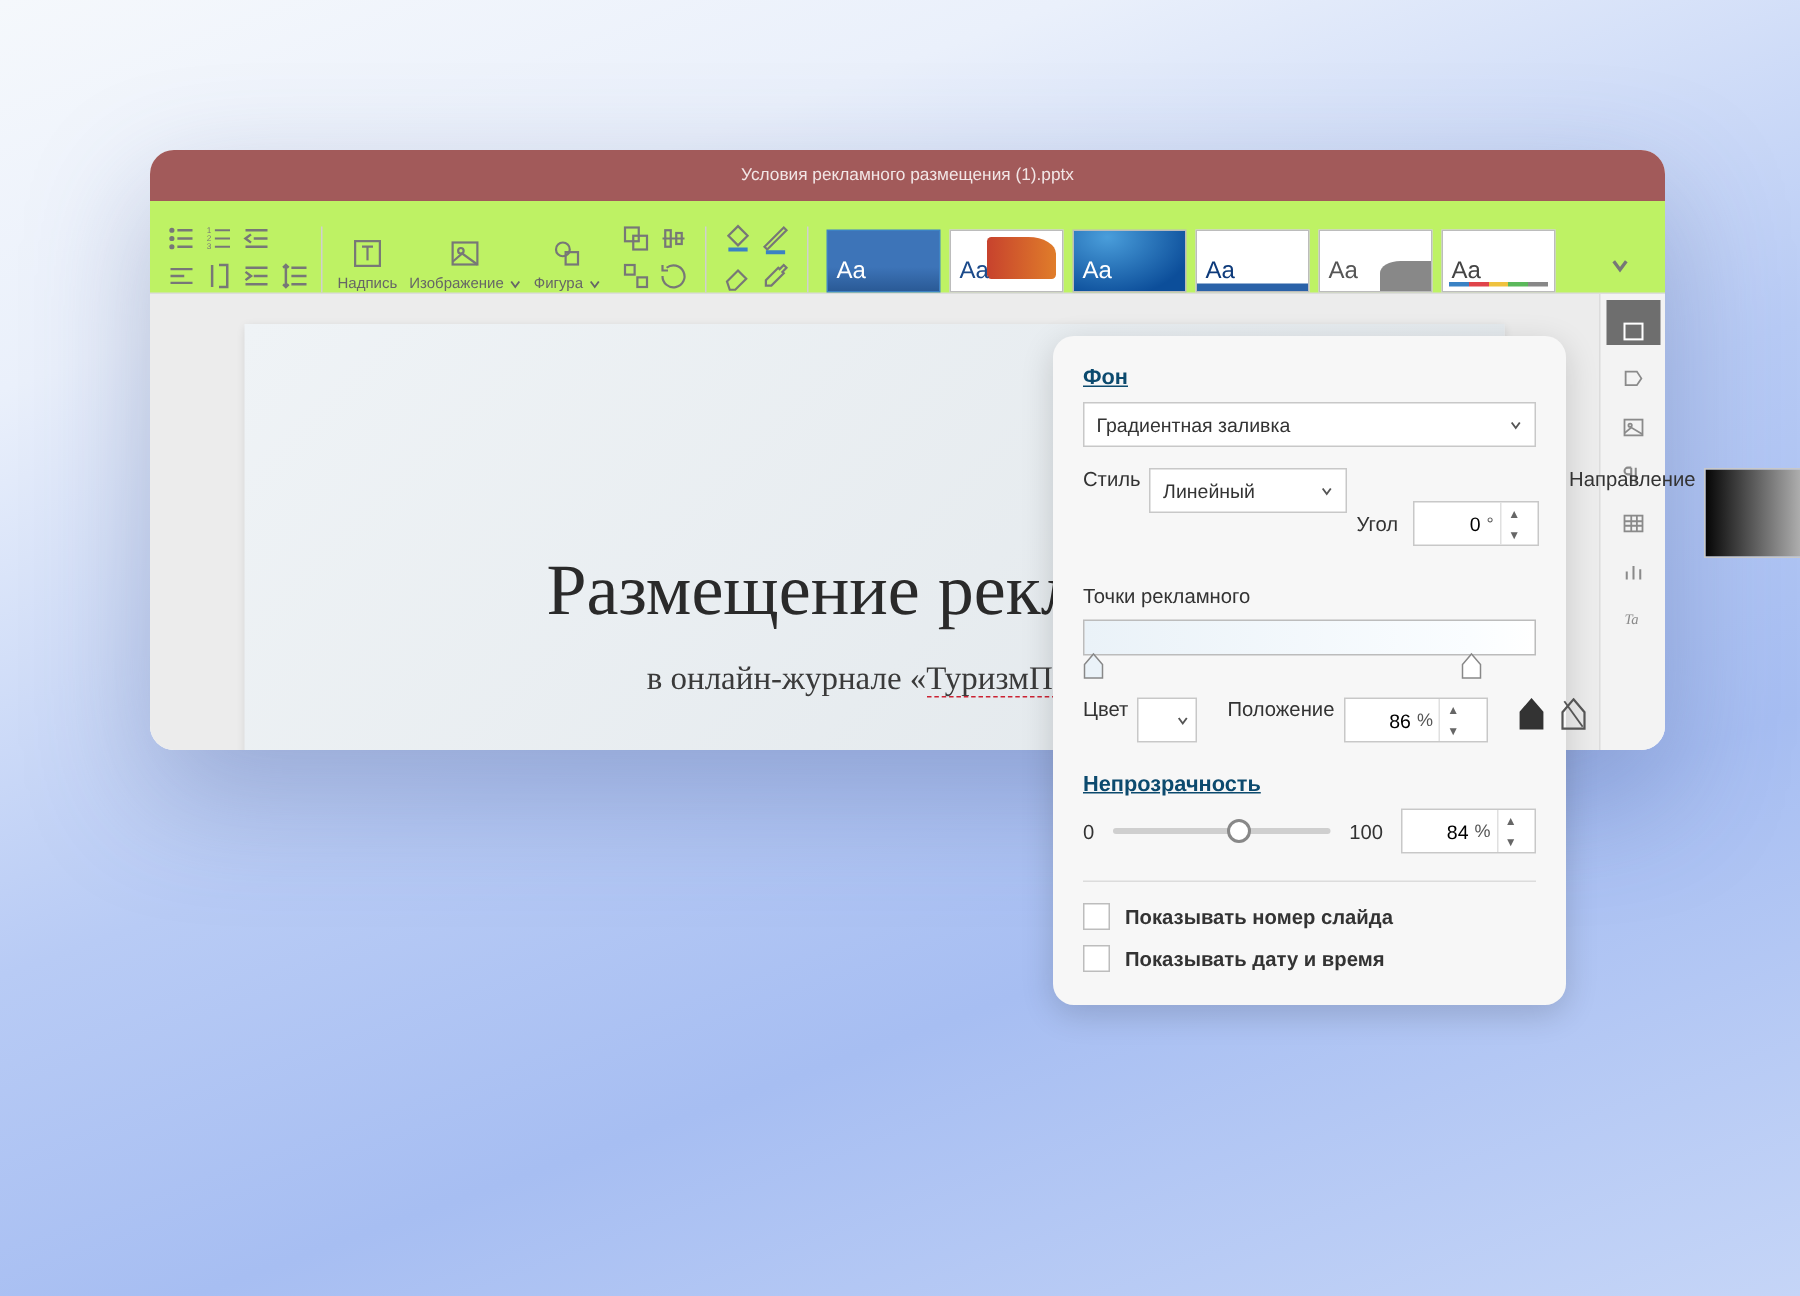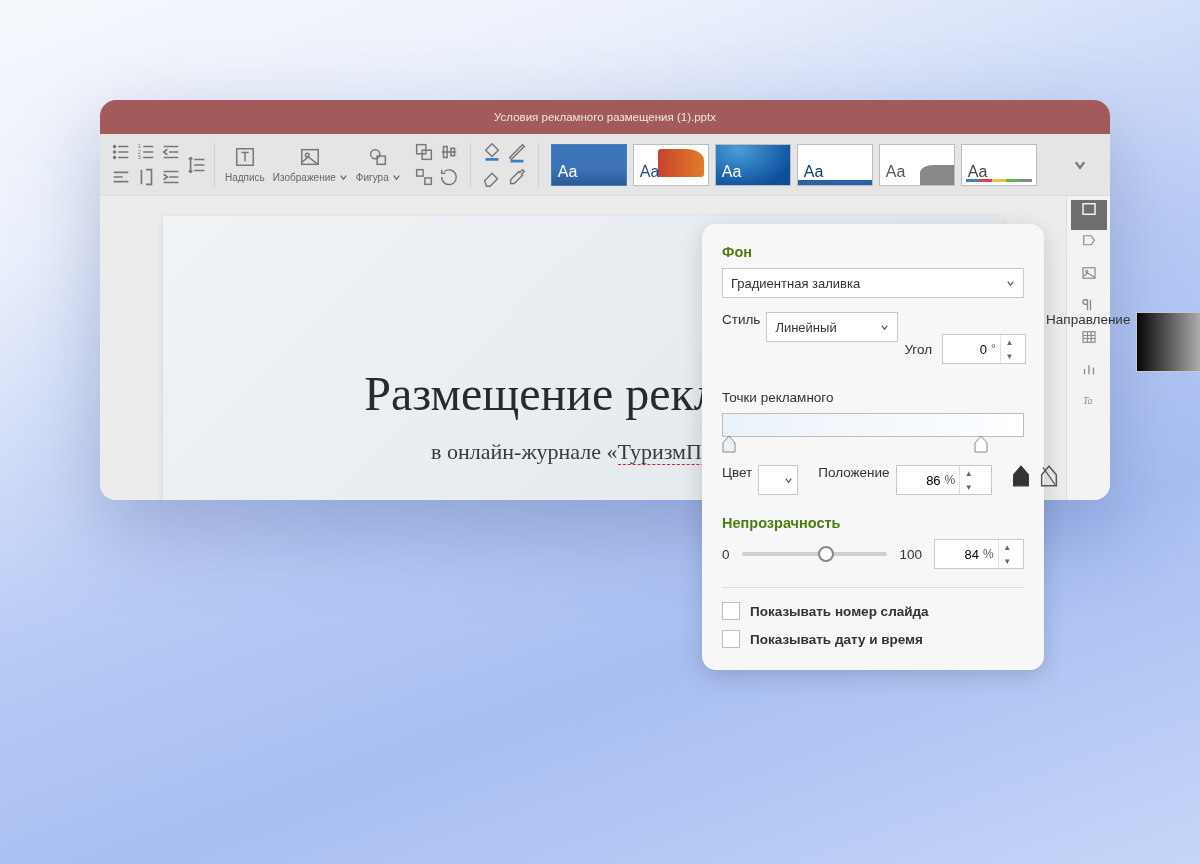--- a/index.html
+++ b/index.html
@@ -22,23 +22,23 @@
 }
 .titlebar {
   height: 34px;
   background: #a25a5a;
   display: flex; align-items: center; justify-content: center;
   color: #f2e6e6;
   font-size: 11.5px;
 }
 .toolbar {
   height: 62px;
-  background: #e5e5e5;
+  background: #bef264;
   border-bottom: 1px solid #dcdcdc;
-  display: flex; align-items: center;
+  display: flex; align-items: flex-end;
   padding: 0 6px;
 }
 .tb-col { display:flex; flex-direction:column; align-items:center; gap:4px; padding:0 4px; }
 .tb-grid3 { display:grid; grid-template-columns:repeat(3,22px); grid-template-rows:repeat(2,22px); gap:3px; align-content:center; padding:0 4px; }
 .tb-grid2 { display:grid; grid-template-columns:repeat(2,22px); grid-template-rows:repeat(2,22px); gap:3px; align-content:center; padding:0 4px; }
 .tb-btn {
   width:22px; height:22px; display:flex; align-items:center; justify-content:center;
   color:#6a6a6a; cursor:pointer; border-radius:2px;
 }
 .tb-ico { width:22px; height:22px; color:#777; }
@@ -93,35 +93,35 @@
   font-family: Georgia, "Times New Roman", serif;
   font-size:22px; color:#3a3a3a; margin-top:18px;
 }
 .underline { border-bottom:1px dashed #c23; }
 
 .right-rail {
   position:absolute; right:0; top:96px; width:44px; bottom:0;
   background:#f3f3f3; border-left:1px solid #dcdcdc;
   display:flex; flex-direction:column; align-items:center; padding-top:4px; gap:2px;
 }
-.rail-btn { width:36px; height:30px; display:flex; align-items:flex-start; justify-content:center; color:#8a8a8a; cursor:pointer;font-family:Liberation Serif, serif; }
+.rail-btn { width:36px; height:30px; display:flex; align-items:flex-end; justify-content:center; color:#8a8a8a; cursor:pointer;font-family:Liberation Serif, serif; }
 .rail-btn.active { background:#6e6e6e; color:#fff; }
 
 .panel {
   position:absolute;
   left:702px; top:224px;
   width:342px;
   background:#f7f7f7;
   border-radius:14px;
   box-shadow:0 6px 22px rgba(0,0,0,0.16);
   padding:20px 20px 22px 20px;
   font-size:13.5px;
   color:#333;
 }
-.panel h4 { font-size:14.5px; font-weight:700; margin-bottom:8px; color:#4d7c0f; }
+.panel h4 { font-size:14.5px; font-weight:700; margin-bottom:8px; color:#0c4a6e;text-decoration:underline; }
 .select {
   width:100%; height:30px; border:1px solid #c8c8c8; background:#fff;
   display:flex; align-items:center; justify-content:space-between;
   padding:0 8px; font-size:13px; color:#333; cursor:pointer;
 }
 .row { display:flex; gap:20px; margin-top:14px; }
 .col { display:flex; flex-direction:row; gap:6px; }
 .lbl { font-size:13.5px; color:#333; }
 .grad-preview {
   width:90px; height:60px; border:1px solid #c8c8c8;

